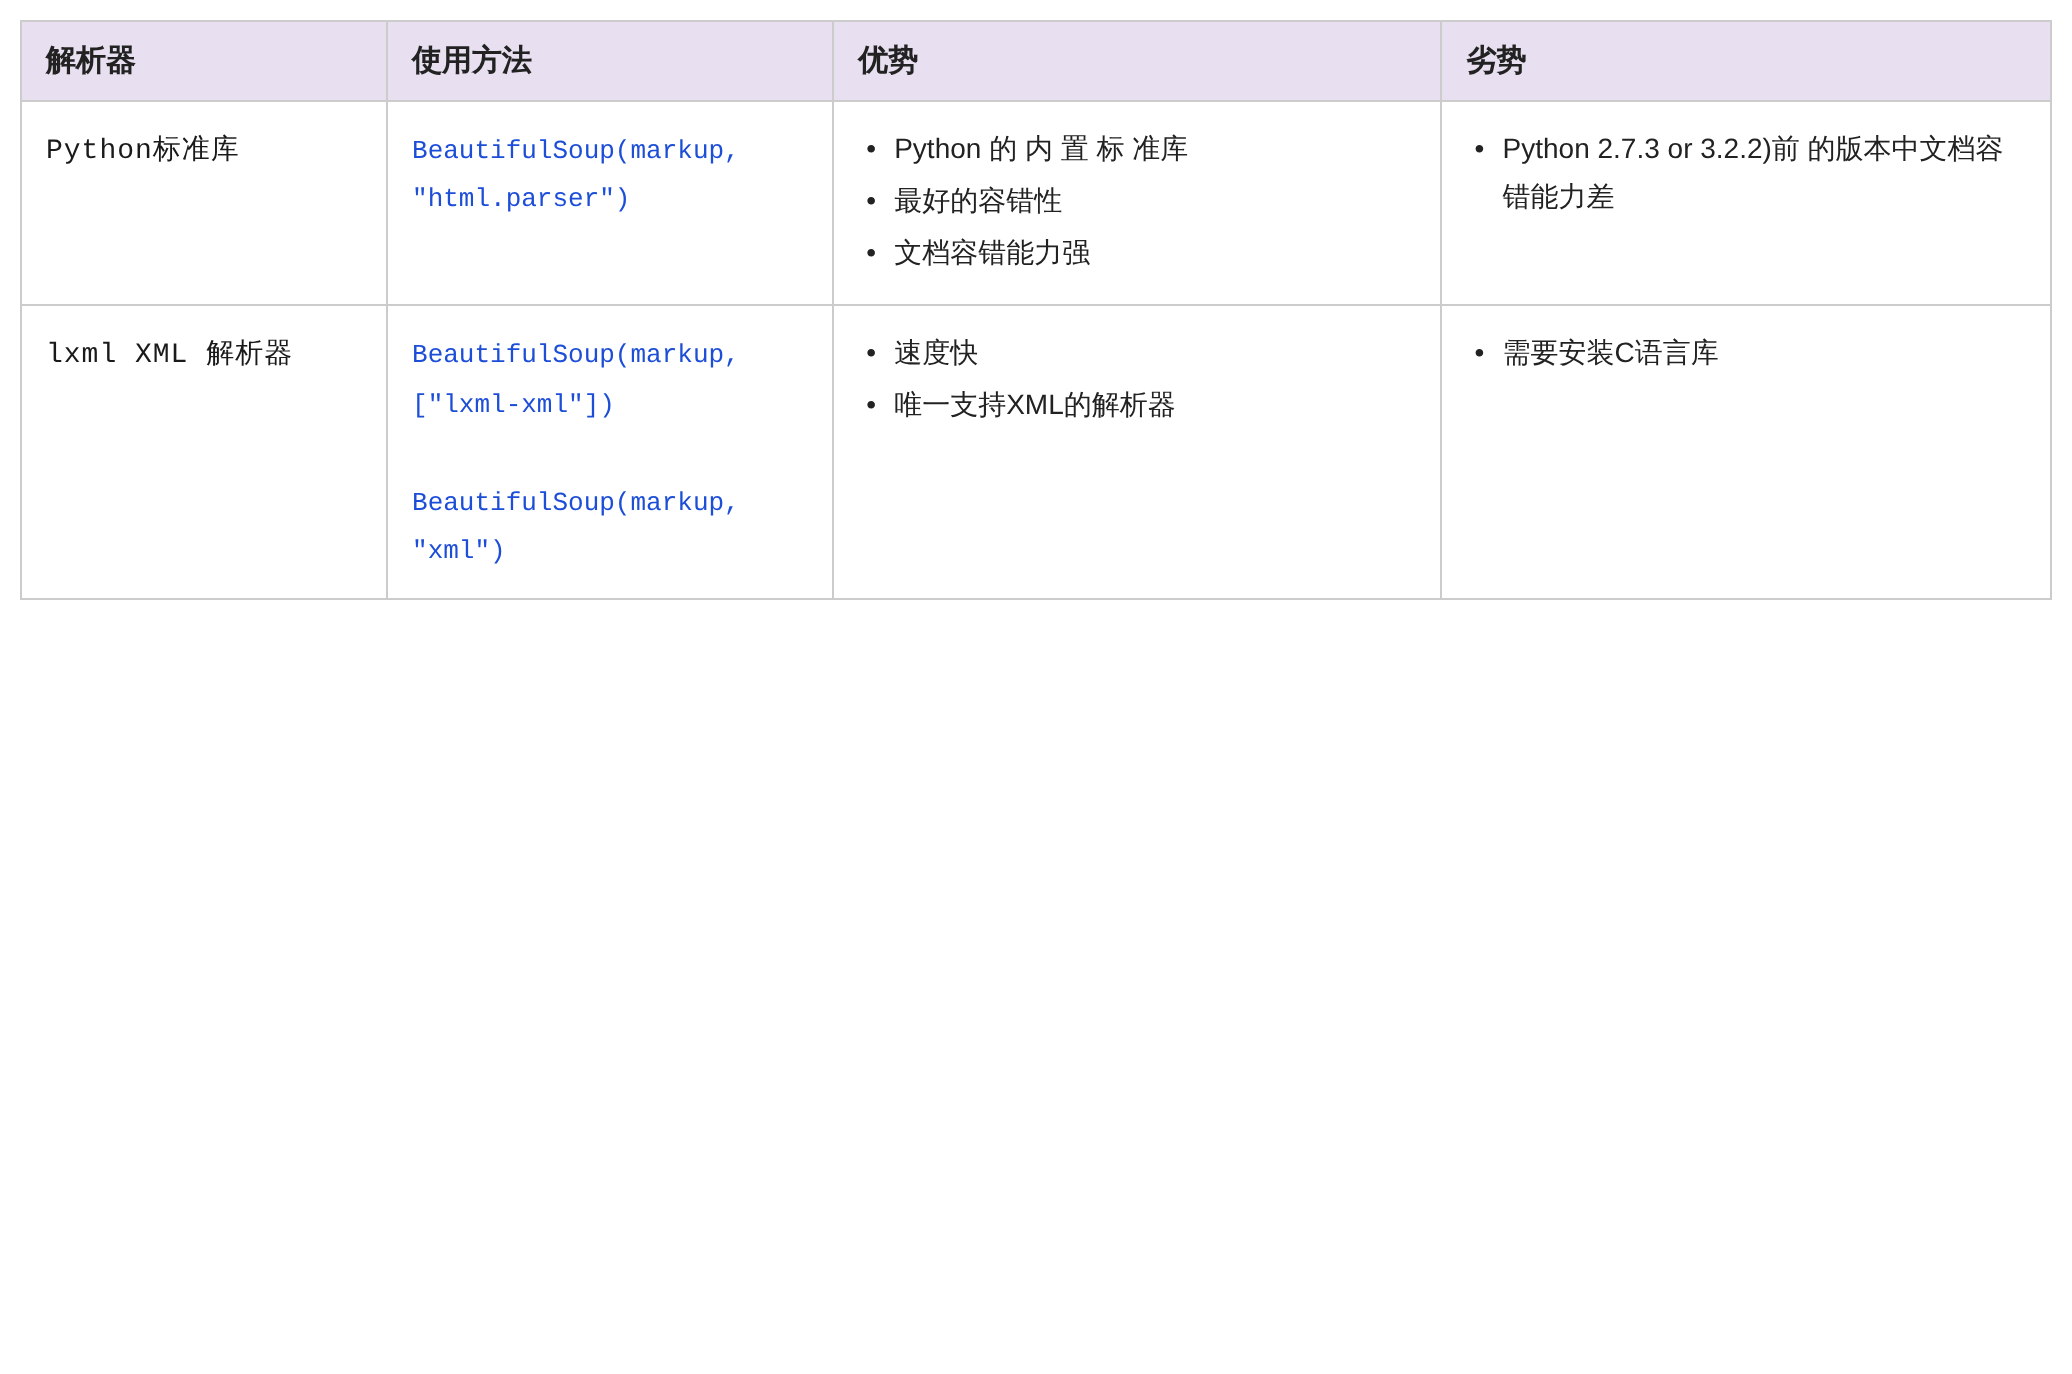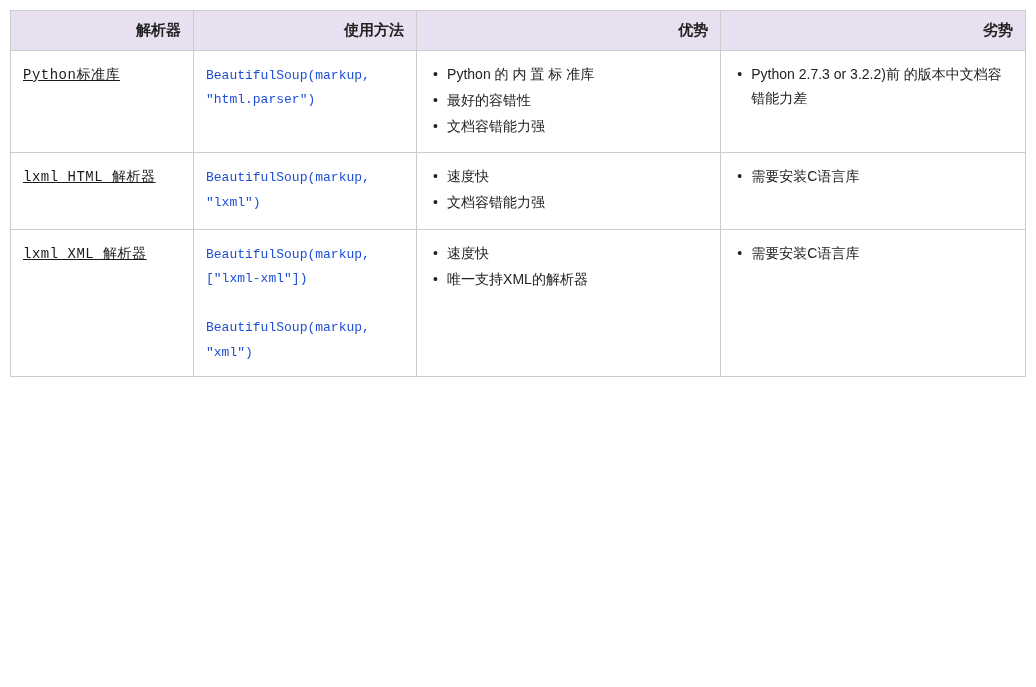--- a/index.html
+++ b/index.html
@@ -16,21 +16,21 @@
     table {
       width: 100%;
       border-collapse: collapse;
       table-layout: fixed;
     }
     thead tr {
       background-color: #e8e0f0;
     }
     thead th {
       padding: 10px 12px;
-      text-align: right;
+      text-align: left;
       font-weight: bold;
       font-size: 15px;
       color: #222;
       border-right: 1px solid #ccc;
       border-bottom: 1px solid #ccc;
       vertical-align: middle;
     }
     thead th:last-child { border-right: none; font-family: Liberation Serif, serif; }
     tbody tr {
       border-bottom: 1px solid #ccc;
@@ -48,21 +48,20 @@
     .col-parser { width: 18%; }
     .col-usage  { width: 22%; }
     .col-pros   { width: 30%; }
     .col-cons   { width: 30%; }
     .parser-name {
       font-size: 14px;
       color: #1a1a1a;
       font-weight: normal;
       letter-spacing: 0.5px;
       font-family: "Courier New", "Microsoft YaHei", monospace;
-      text-decoration: underline;
     }
     .code-text {
       font-family: "Courier New", Courier, monospace;
       color: #1d4ed8;
       font-size: 13px;
       line-height: 1.8;
       white-space: pre-wrap;
       word-break: break-all;
     }
     .bullet-list {
@@ -114,36 +113,20 @@
               <li>文档容错能力强</li>
             </ul>
           </td>
           <td>
             <ul class="bullet-list">
               <li>Python 2.7.3 or 3.2.2)前 的版本中文档容错能力差</li>
             </ul>
           </td>
         </tr>
         <tr>
-          <td><span class="parser-name">lxml HTML 解析器</span></td>
-          <td><span class="code-text">BeautifulSoup(markup,
-"lxml")</span></td>
-          <td>
-            <ul class="bullet-list">
-              <li>速度快</li>
-              <li>文档容错能力强</li>
-            </ul>
-          </td>
-          <td>
-            <ul class="bullet-list">
-              <li>需要安装C语言库</li>
-            </ul>
-          </td>
-        </tr>
-        <tr>
           <td><span class="parser-name">lxml XML 解析器</span></td>
           <td><span class="code-text">BeautifulSoup(markup,
 ["lxml-xml"])
 
 BeautifulSoup(markup,
 "xml")</span></td>
           <td>
             <ul class="bullet-list">
               <li>速度快</li>
               <li>唯一支持XML的解析器</li>

